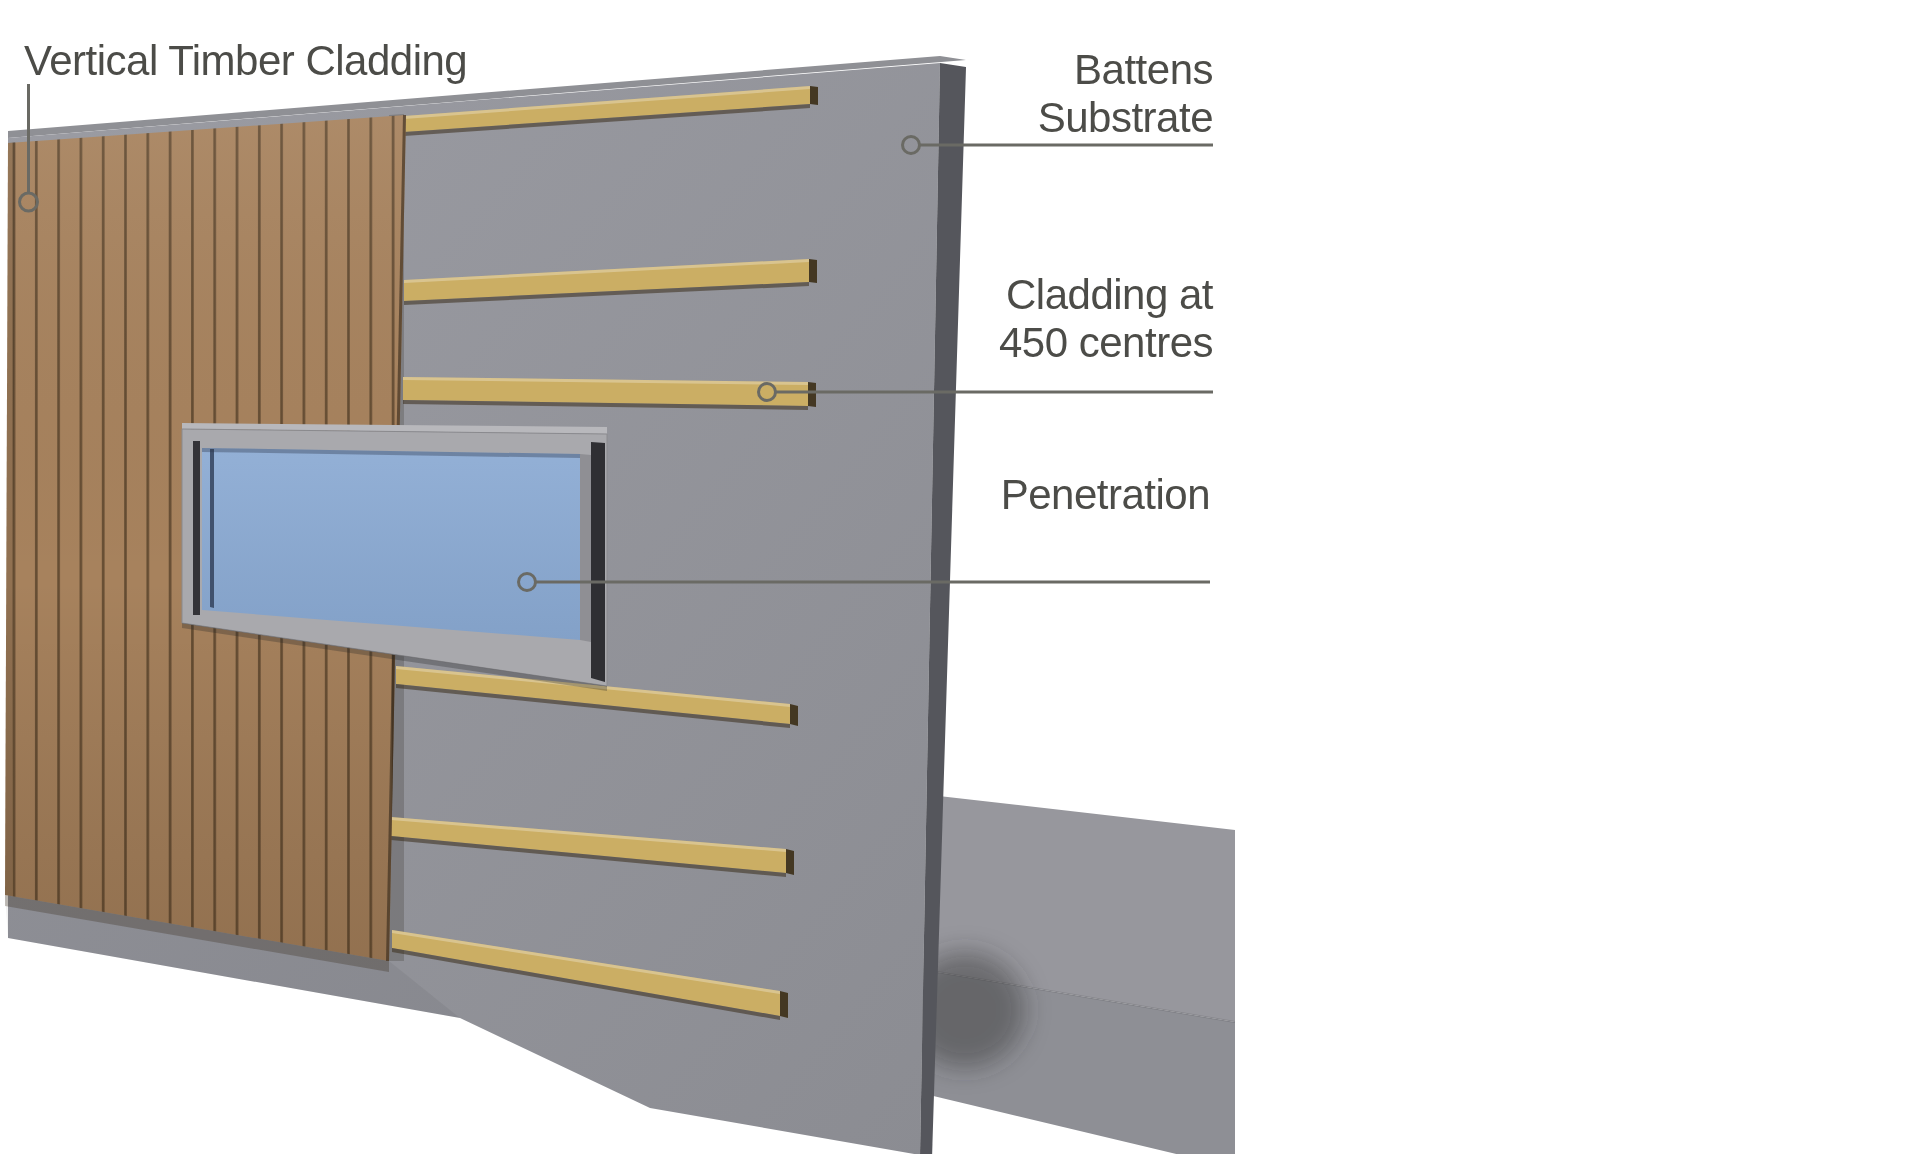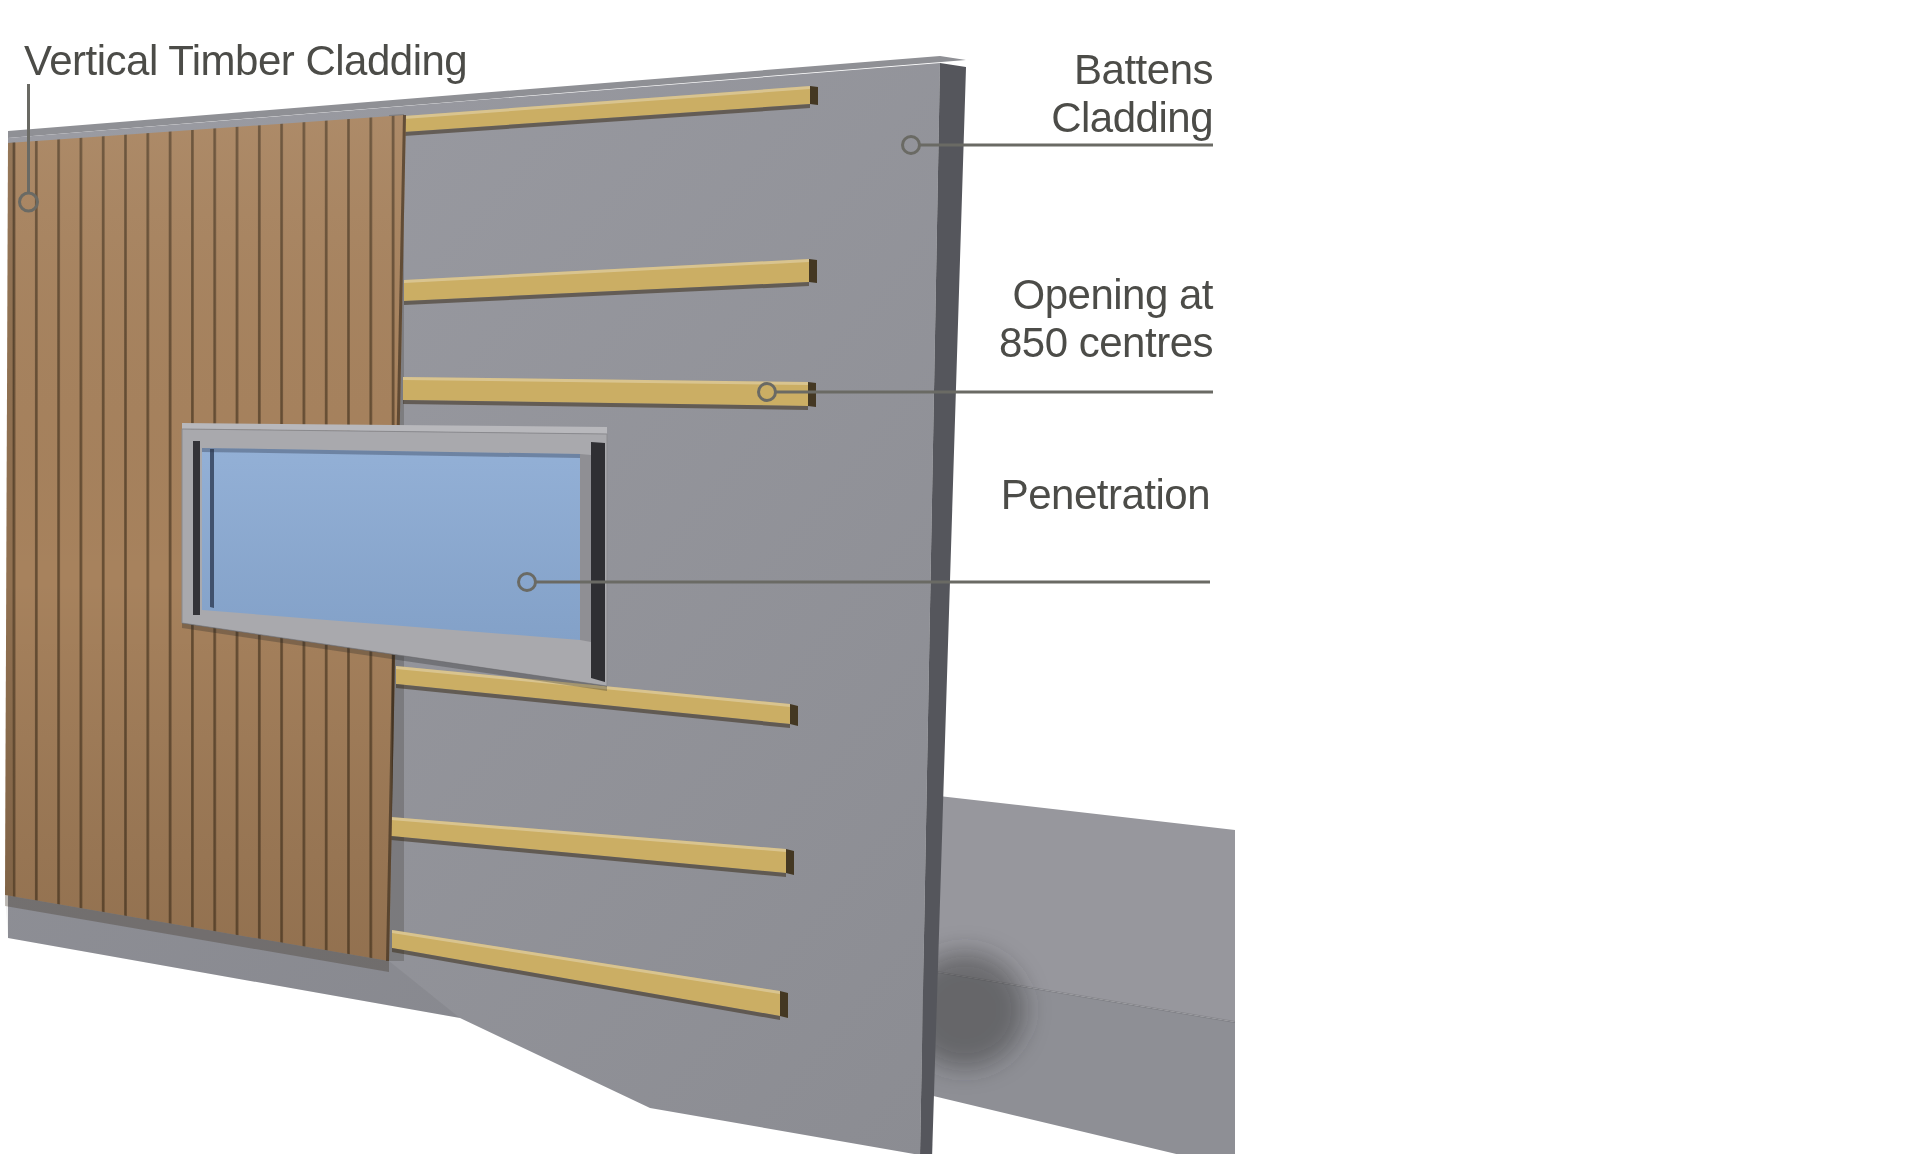--- a/index.html
+++ b/index.html
@@ -123,25 +123,25 @@
     <circle cx="767" cy="362" r="8.5"></circle>
     <line x1="536" y1="552" x2="1210" y2="552"></line>
     <circle cx="527" cy="552" r="8.5"></circle>
   </g>
 </svg>
 
   <div class="label" style="left:24px;top:7px;">Vertical Timber Cladding</div>
 
   <div class="label right" style="right:707px;top:16px;">
     <div>Battens</div>
-    <div>Cladding</div>
+    <div>Substrate</div>
   </div>
 
   <div class="label right" style="right:707px;top:241px;">
-    <div>Opening at</div>
-    <div>850 centres</div>
+    <div>Cladding at</div>
+    <div>450 centres</div>
   </div>
 
   <div class="label right" style="right:710px;top:441px;">
     <div>Penetration</div>
   </div>
 
 </div>
 
 </body></html>

